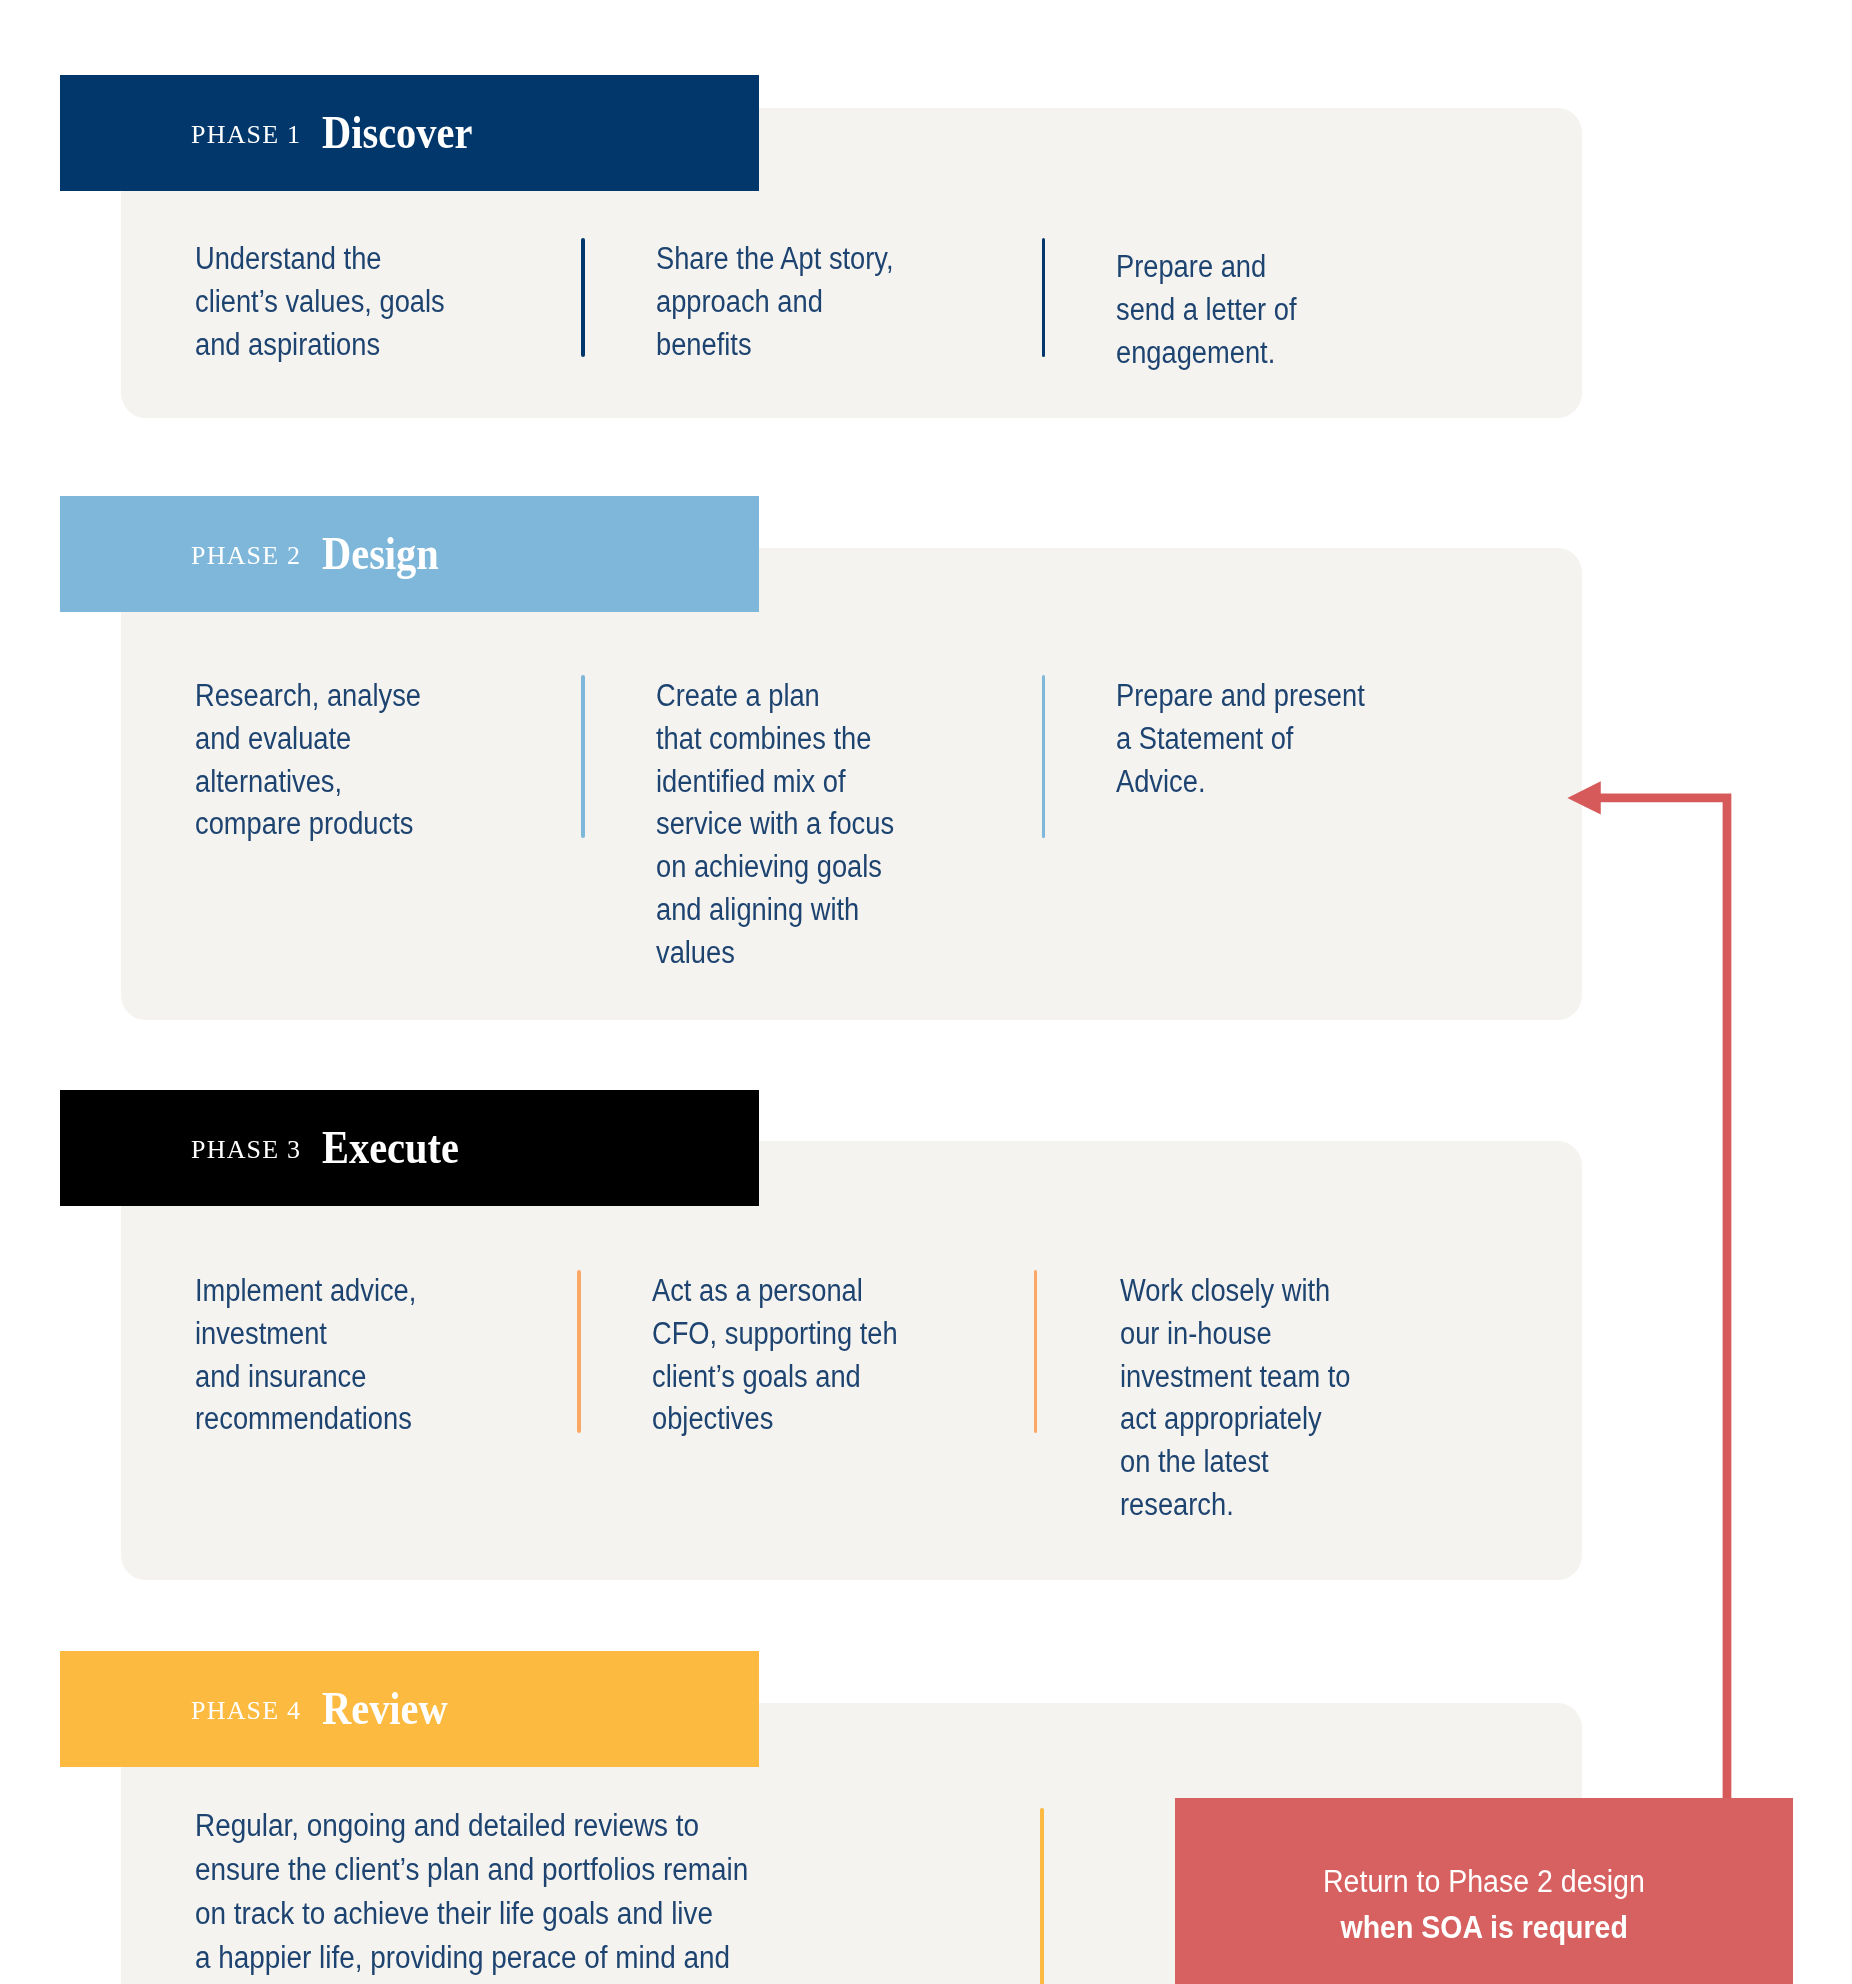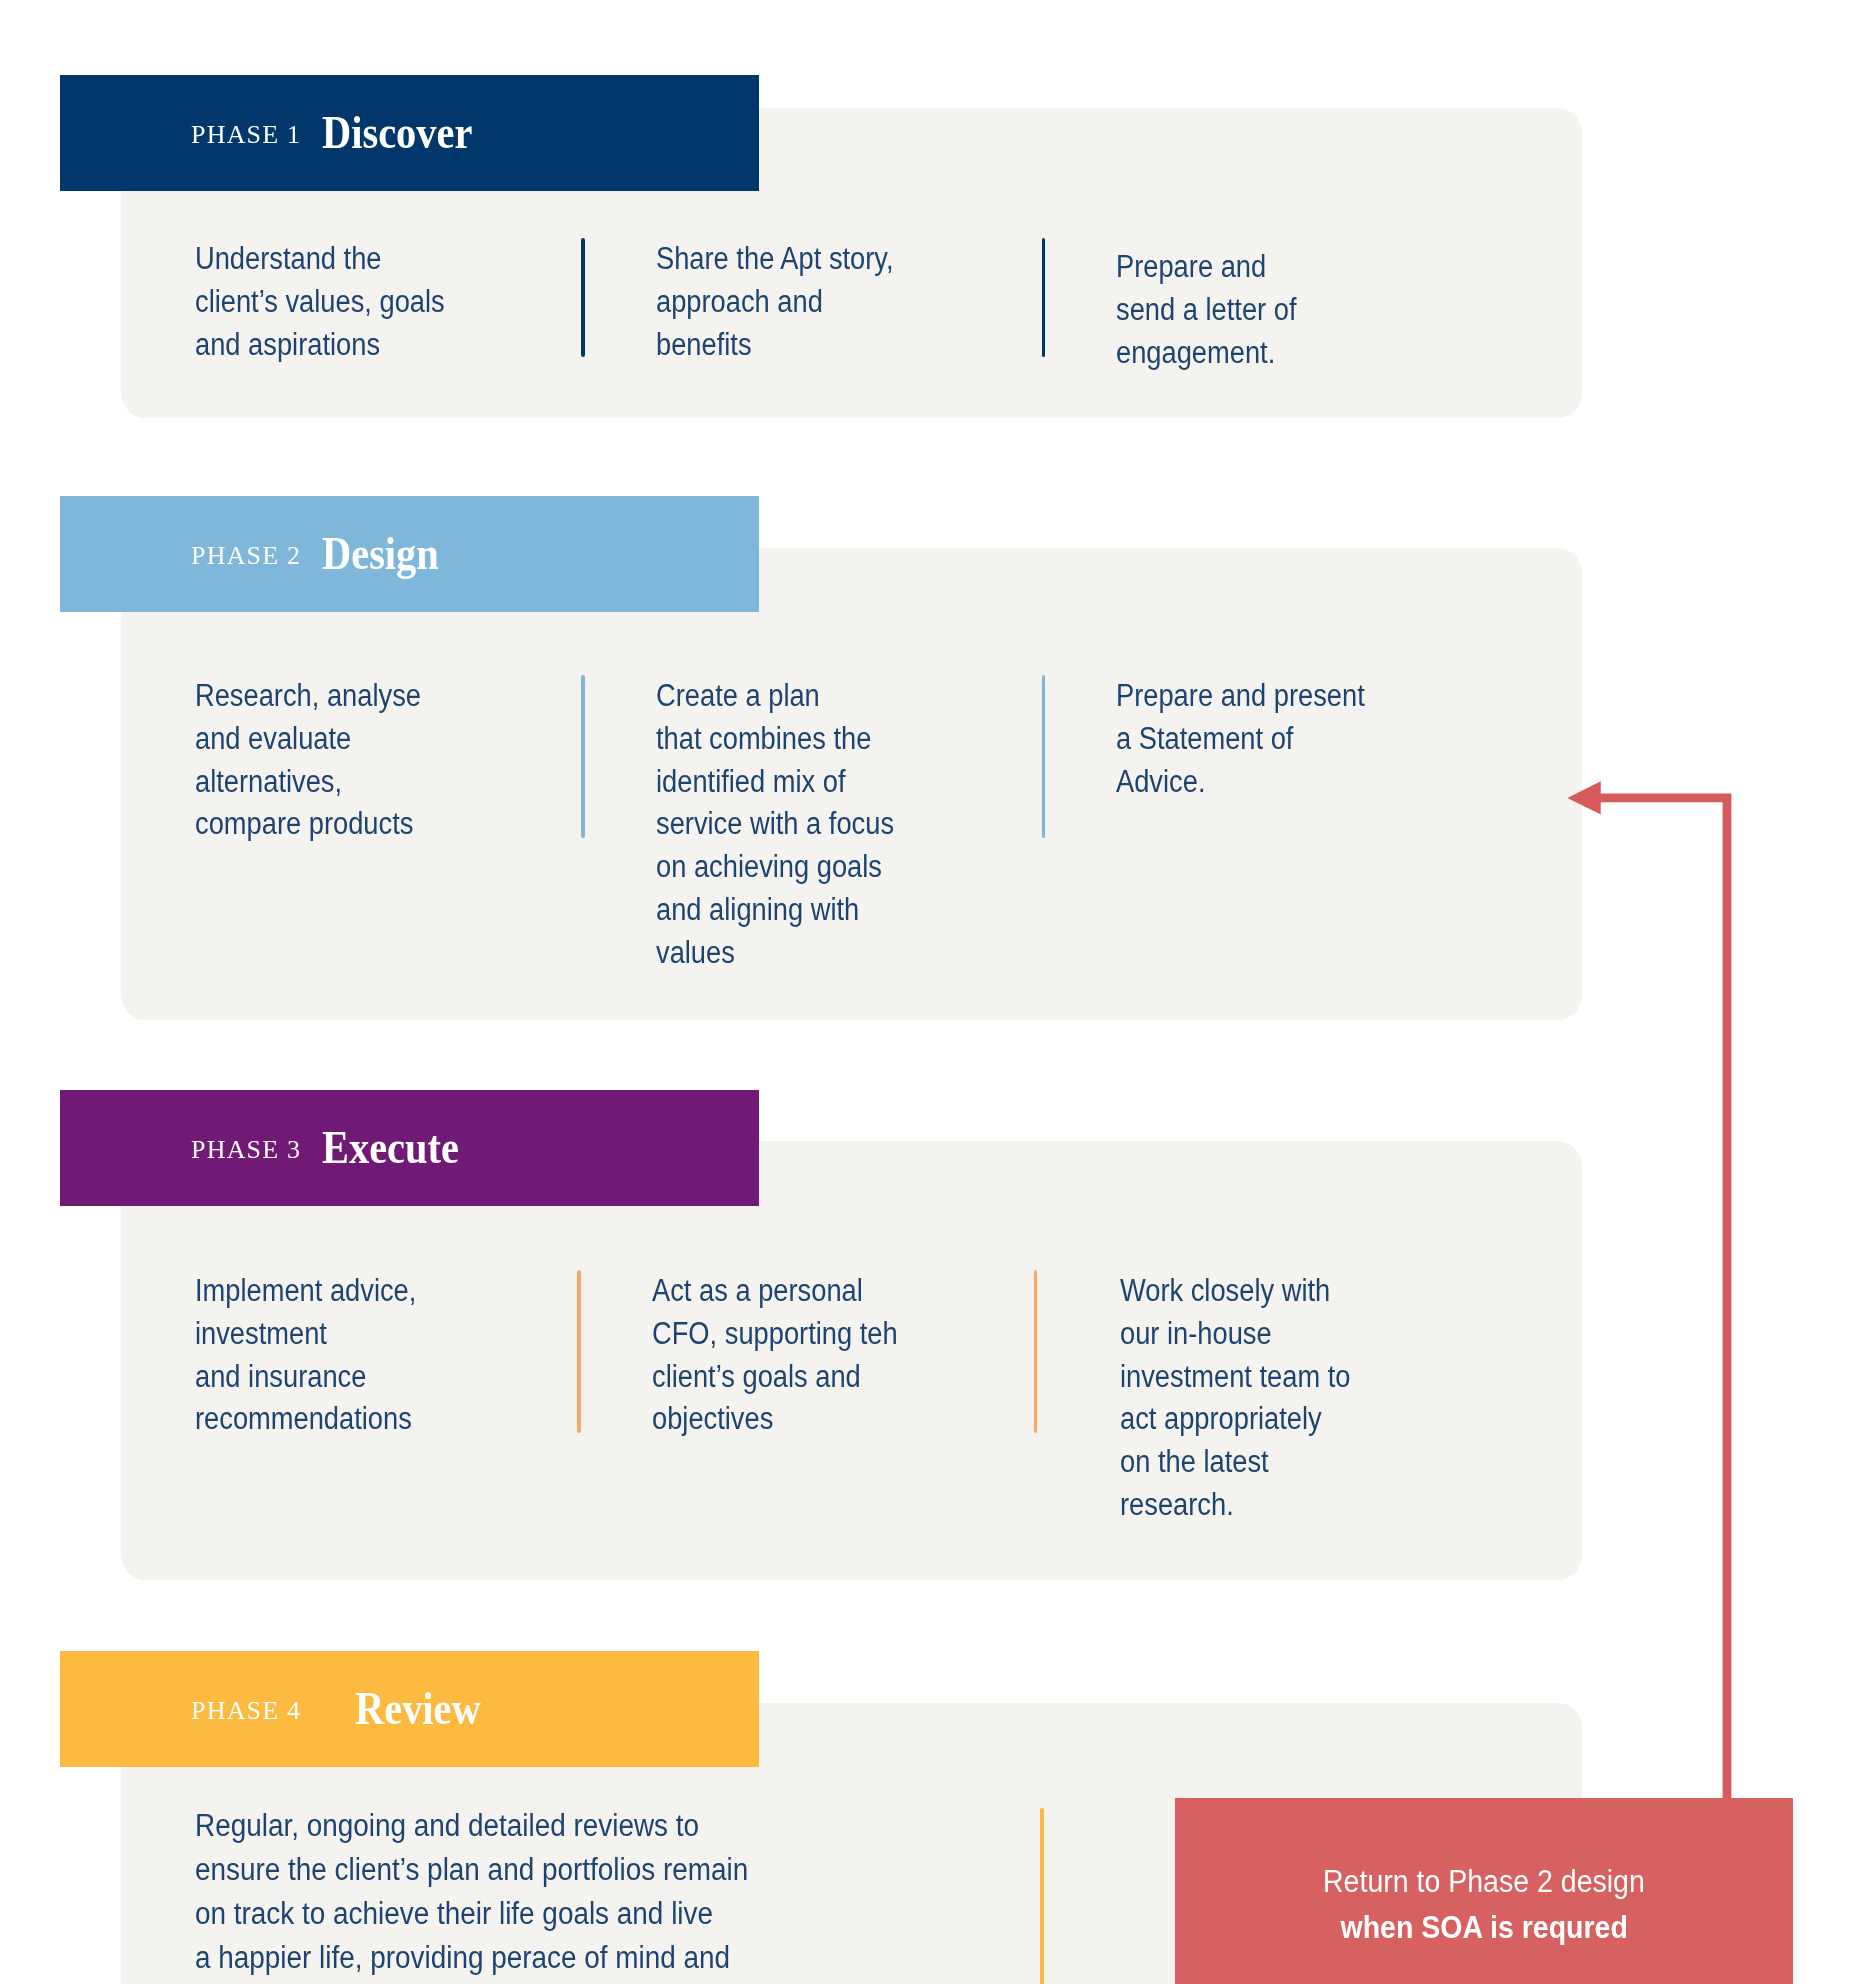--- a/index.html
+++ b/index.html
@@ -194,21 +194,21 @@
       <div class="col" style="width:429px;">
         <div class="col-text">Prepare and present
 a Statement of
 Advice.</div>
       </div>
     </div>
   </div>
 
   <div class="phase">
     <div class="phase-card" style="left:121px; top:1141px; width:1461px; height:439px;"></div>
-    <div class="phase-header" style="left:60px; top:1090px; width:699px; height:116px; background:#701a75;">
+    <div class="phase-header" style="left:60px; top:1090px; width:699px; height:116px; background:#000000;">
       <span class="phase-kicker">PHASE 3</span>
       <span class="phase-title">Execute</span>
     </div>
     <div class="cols" style="left:195px; top:1270px; width:1350px;">
       <div class="col" style="width:461px;">
         <div class="col-text">Implement advice,
 investment
 and insurance
 recommendations</div>
         <div class="col-rule" style="right:71px; height:163px; background:#fba866;"></div>
@@ -226,21 +226,21 @@
 investment team to
 act appropriately
 on the latest
 research.</div>
       </div>
     </div>
   </div>
 
   <div class="phase">
     <div class="phase-card" style="left:121px; top:1703px; width:1461px; height:381px;"></div>
-    <div class="phase-header" style="left:60px; top:1651px; width:699px; height:116px; background:#fcba40;gap:33px;">
+    <div class="phase-header" style="left:60px; top:1651px; width:699px; height:116px; background:#fcba40;">
       <span class="phase-kicker">PHASE 4</span>
       <span class="phase-title">Review</span>
     </div>
     <div class="review-cols" style="left:195px; top:1804px; width:1350px;">
       <div class="col" style="width:897px;">
         <div class="review-text">Regular, ongoing and detailed reviews to
 ensure the client’s plan and portfolios remain
 on track to achieve their life goals and live
 a happier life, providing perace of mind and
 reinforcing the value of advice</div>

